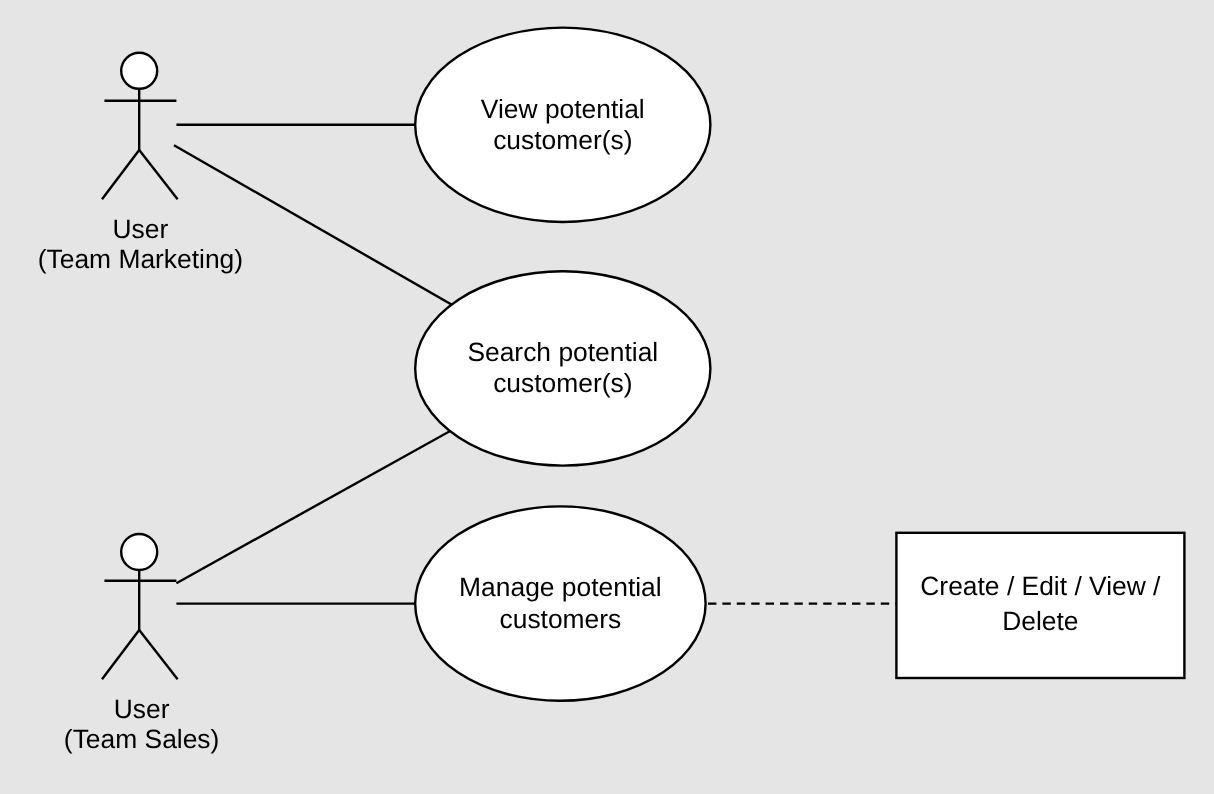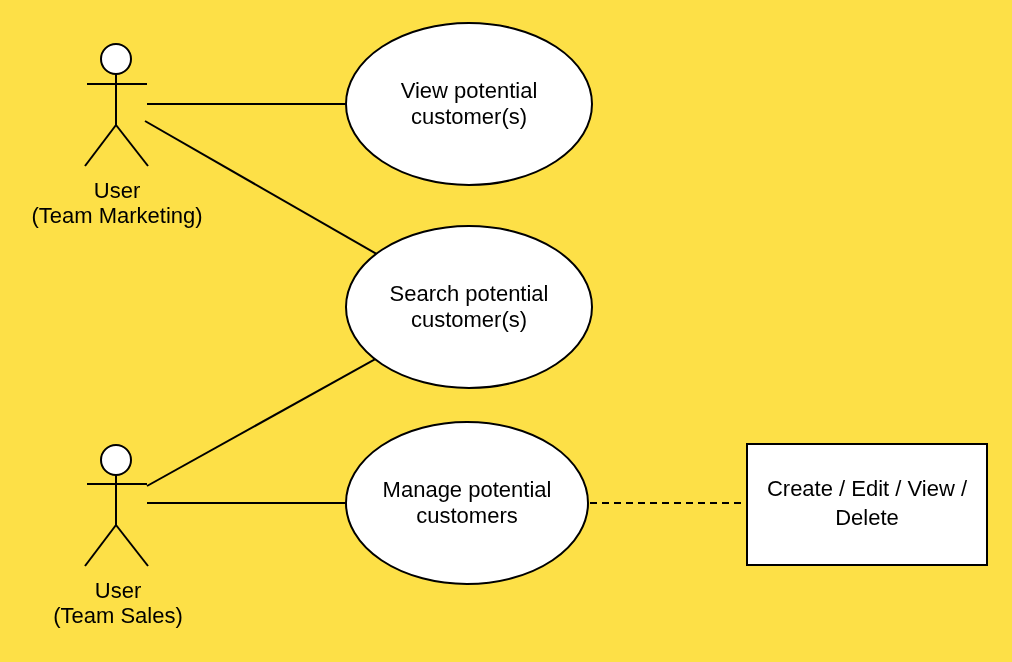--- a/index.html
+++ b/index.html
@@ -4,21 +4,21 @@
 <style>
   html, body {
     margin: 0;
     padding: 0;
     background: #ffffff;
   }
   #canvas {
     position: relative;
     width: 1012px;
     height: 662px;
-    background: #fde047;
+    background: #e5e5e5;
     overflow: hidden;
   }
   svg {
     display: block;
   }
   .shape {
     fill: #ffffff;
     stroke: #000000;
     stroke-width: 2;
   }

